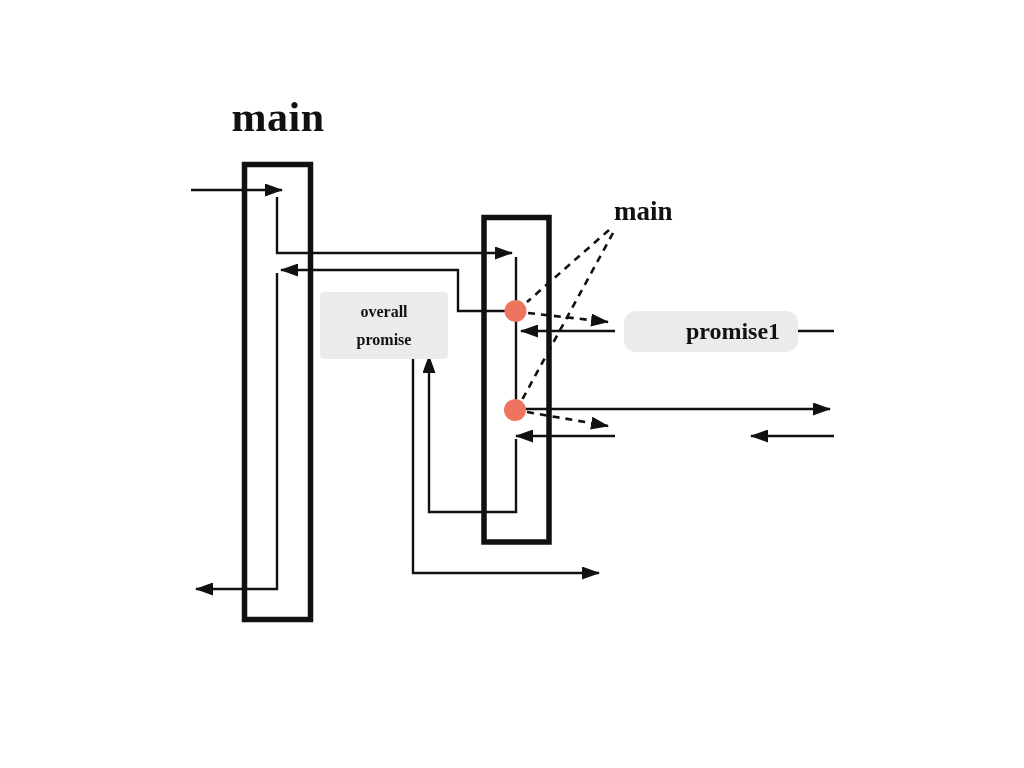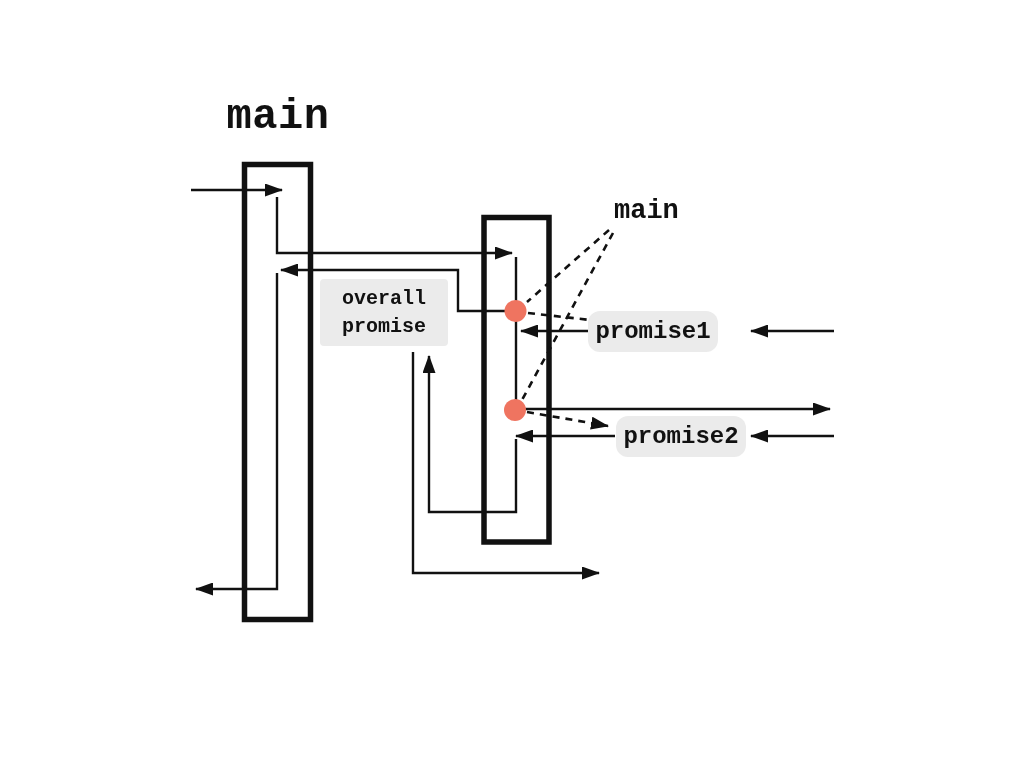--- a/index.html
+++ b/index.html
@@ -5,21 +5,21 @@
   html, body {
     margin: 0;
     padding: 0;
     background: #ffffff;
   }
   .canvas {
     position: relative;
     width: 836px;
     height: 768px;
     background: var(--color-background, #ffffff);
-    font-family: Liberation Mono, monospace;
+    font-family: Liberation Serif, serif;
     color: var(--color-text, #111111);
     overflow: hidden;
   }
   svg.diagram-lines {
     position: absolute;
     left: 0;
     top: 0;
   }
   .box {
     fill: none;
@@ -67,35 +67,36 @@
     background: var(--color-label-bg, #ebebeb);
     border-radius: 14px;
     display: flex;
     align-items: center;
     justify-content: center;
     font-weight: bold;
     text-align: center;
   }
   .chip.overall {
     left: 320px;
-    top: 279px;
+    top: 292px;
     width: 128px;
     height: 67px;
-    font-size: 20px;
+    font-size: 16px;
     line-height: 28px;
     border-radius: 4px;
     white-space: pre-line;
   }
   .chip.p1 {
-    left: 588px;
+    left: 624px;
     top: 311px;
     width: 130px;
     height: 41px;
     font-size: 24px;
     border-radius: 12px;
+    padding-left: 44px;
   }
   .chip.p2 {
     left: 616px;
     top: 416px;
     width: 130px;
     height: 41px;
     font-size: 24px;
     border-radius: 12px;
   }
 </style>
@@ -140,15 +141,14 @@
   <div class="title" style="left:278px; top:92px;">main</div>
 
 
   <div class="await-label">main</div>
 
   <div class="chip overall">overall
 promise</div>
 
   <div class="chip p1">promise1</div>
 
-  <div class="chip p2">promise2</div>
 
 </div>
 
 </body></html>

